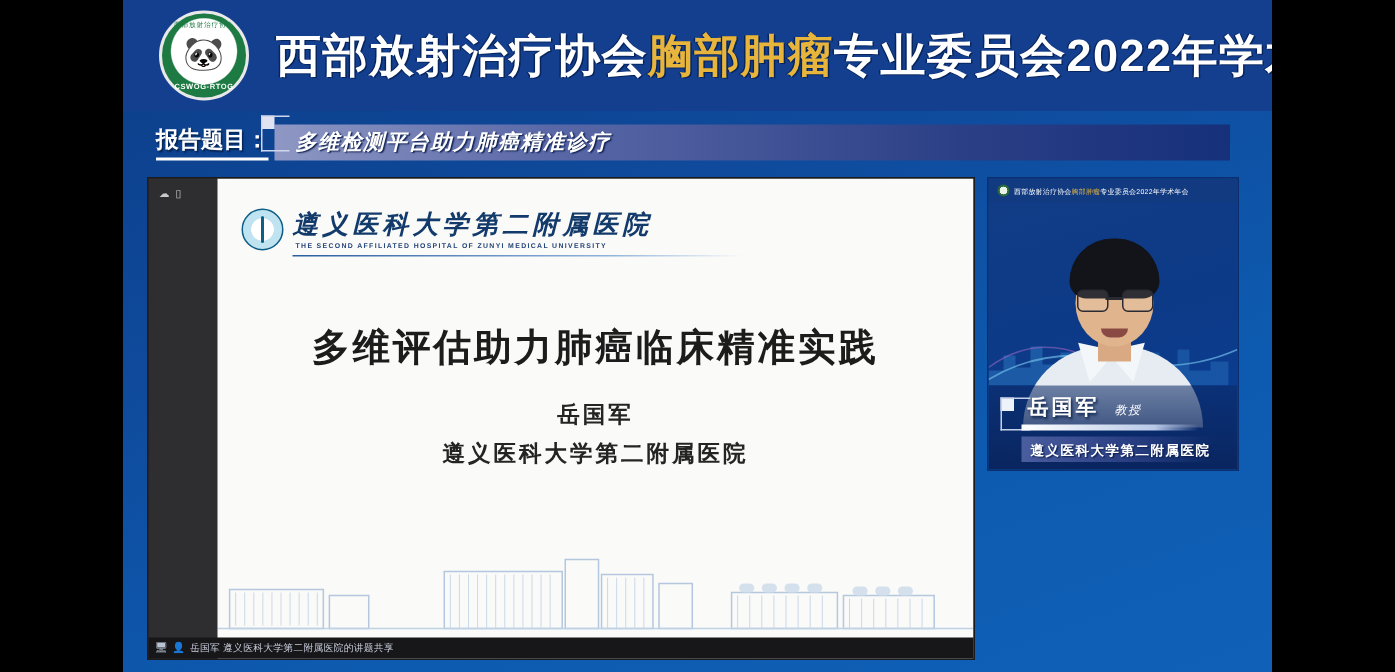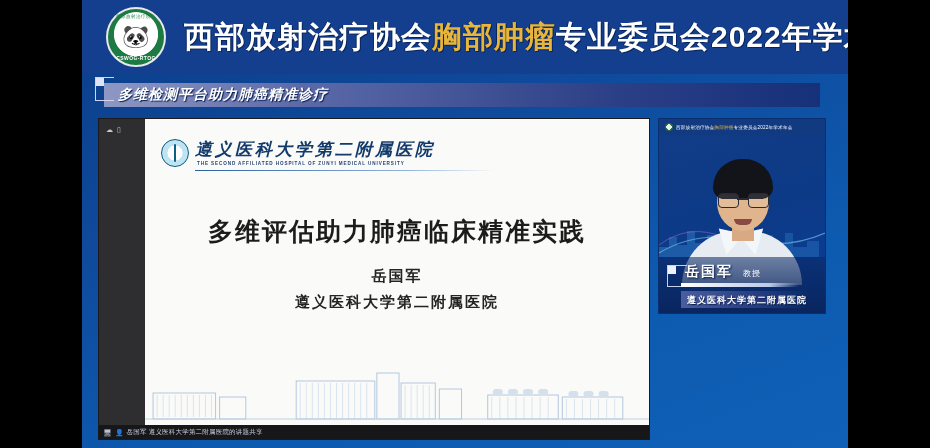--- a/index.html
+++ b/index.html
@@ -120,21 +120,21 @@
   .p-glass-l{left:36px;} .p-glass-r{left:66px;}
   .p-bridge{position:absolute;left:55px;top:53px;width:11px;height:1.5px;background:#2a2a33;}
   .p-mouth{position:absolute;left:52px;top:74px;width:18px;height:6px;border-radius:0 0 9px 9px;
       background:#8a4a44;}
 
   #vid-namebar{position:absolute;left:0;bottom:0;width:100%;height:56px;
       background:linear-gradient(180deg,rgba(10,40,100,.55),rgba(9,36,92,.95));}
   #vid-name{position:absolute;left:26px;top:6px;font-size:14px;font-weight:bold;color:#ffffff;
       letter-spacing:2px;white-space:nowrap;text-shadow:1px 1px 2px #061c45;}
   #vid-title{position:absolute;left:84px;top:11px;font-size:8px;color:#ffffff;
-      letter-spacing:1px;white-space:nowrap;}
+      letter-spacing:1px;white-space:nowrap;font-style:italic;}
   #vid-sq1{position:absolute;left:8px;top:8px;width:9px;height:9px;background:#eef2fb;}
   #vid-sq2{position:absolute;left:8px;top:8px;width:19px;height:20px;
       border:1px solid #c6d2ea;border-right:none;}
   #vid-rule{position:absolute;left:22px;top:26px;width:118px;height:4px;
       background:linear-gradient(90deg,#ffffff,#b9c9e8 75%,rgba(185,201,232,0));}
   #vid-affil-bar{position:absolute;left:22px;top:34px;width:128px;height:17px;
       background:linear-gradient(90deg,#4a5d9e 0%,#2a3f83 55%,rgba(22,48,122,0) 100%);}
   #vid-affil{position:absolute;left:28px;top:37px;font-size:9px;font-weight:bold;color:#ffffff;
       letter-spacing:1px;white-space:nowrap;text-shadow:1px 1px 1px #0a1d4d;}
 </style>
@@ -148,20 +148,21 @@
     <div id="banner">
       <div id="banner-logo">
         <div class="ring-top">西部放射治疗协会</div>
         <div class="panda">🐼</div>
         <div class="ring-bot">CSWOG-RTOG</div>
       </div>
       <div id="banner-title"><span>西部放射治疗协会</span><span class="hl">胸部肿瘤</span><span>专业委员会2022年学术年会</span></div>
     </div>
 
     <div id="topic-row">
+      <div id="topic-label">报告题目：</div>
       <div id="topic-bar">
         <div id="topic-text">多维检测平台助力肺癌精准诊疗</div>
       </div>
     </div>
 
     <div id="share-window">
 
       <div id="share-topbar">
         <span class="ic">☁</span>
         <span class="ic">▯</span>

